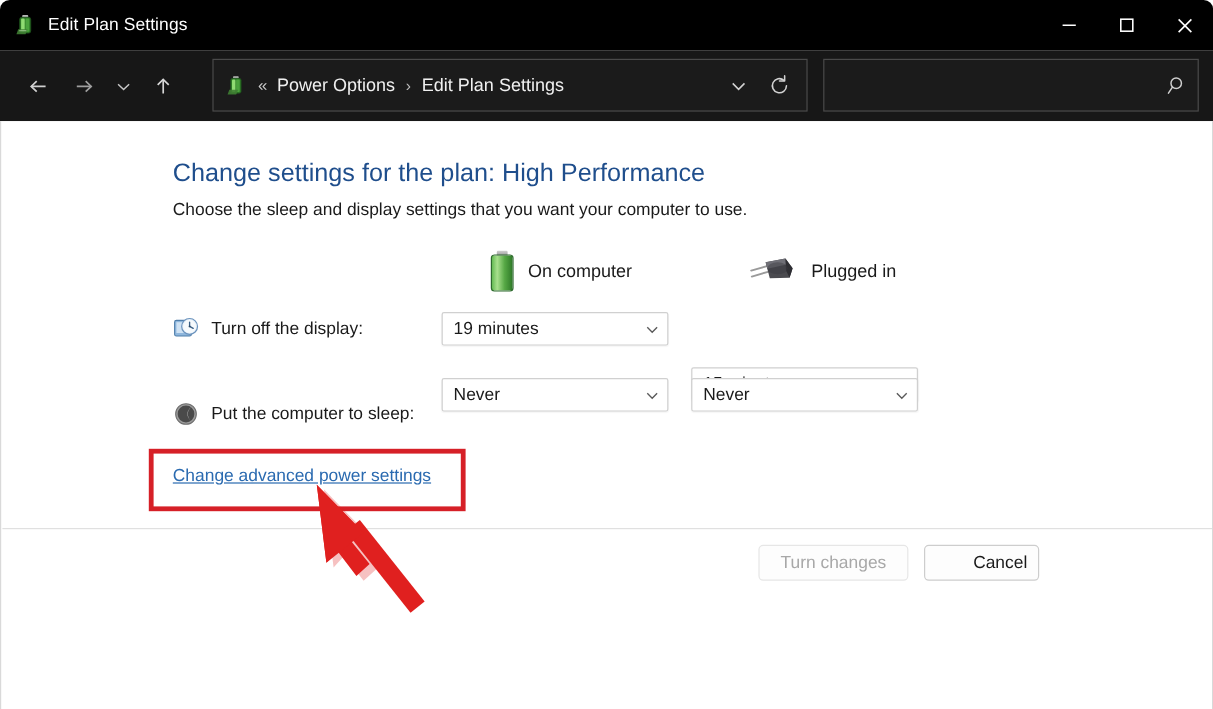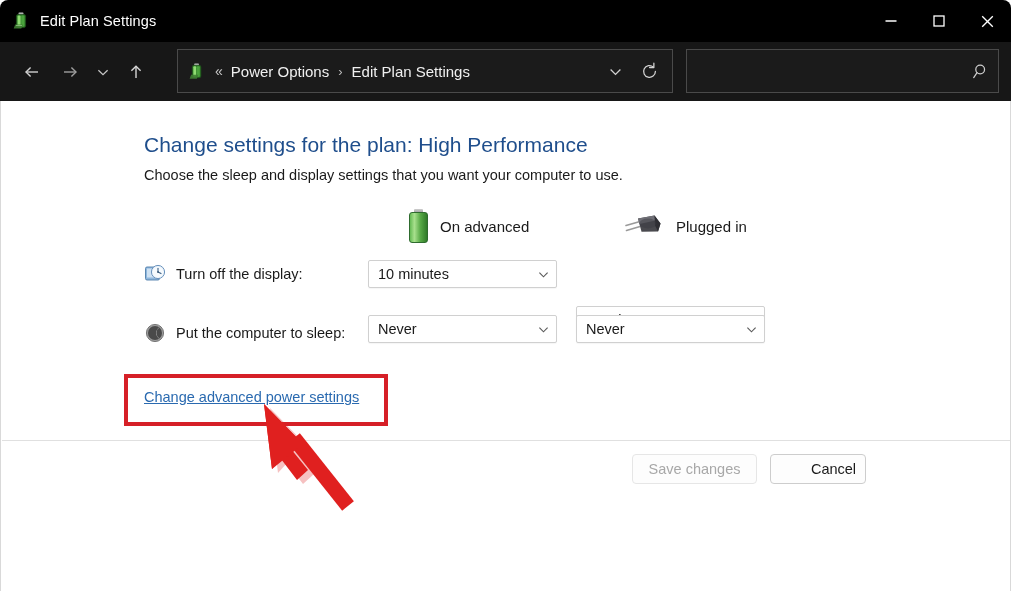--- a/index.html
+++ b/index.html
@@ -256,21 +256,21 @@
 
   
   .setting-row {
     position: absolute;
     left: 143px;
     height: 32px;
     display: flex;
     align-items: center;
   }
   .setting-row.row0 { top: 157px; }
-  .setting-row.row1 { top: 216px; }
+  .setting-row.row1 { top: 228px; }
   .row-icon {
     width: 22px; height: 22px;
     position: relative;
     flex: 0 0 auto;
   }
   .row-label {
     font-size: 14.5px;
     color: #1a1a1a;
     white-space: nowrap;
     margin-left: 10px;
@@ -494,21 +494,21 @@
 
     <div class="page-heading">Change settings for the plan: High Performance</div>
     <div class="page-subheading">Choose the sleep and display settings that you want your computer to use.</div>
 
     <div class="col-headers">
       <div class="col-head battery">
         <span class="icon-battery">
           <span class="cap"></span>
             <span class="body"></span>
         </span>
-        <span class="col-head-label">On advanced</span>
+        <span class="col-head-label">On computer</span>
       </div>
       <div class="col-head plugged">
         <span class="icon-plug">
           <svg viewBox="0 0 40 28" width="40" height="28" aria-hidden="true">
             <path d="M2 13.5 L16 9.5" stroke="#9a9a9a" stroke-width="1.6" stroke-linecap="round" fill="none"></path>
             <path d="M2.5 18.5 L16 14.5" stroke="#9a9a9a" stroke-width="1.6" stroke-linecap="round" fill="none"></path>
             <path d="M14 6.5 L30.5 3.5 L36.5 11.5 L34 19.5 L17.5 19.8 Z" fill="#4a4a4f"></path>
             <path d="M14 6.5 L30.5 3.5 L31.5 8.5 L15.5 12 Z" fill="#6f6f76"></path>
             <path d="M30.5 3.5 L36.5 11.5 L34 19.5 L31 13.5 Z" fill="#2e2e33"></path>
             <ellipse cx="24" cy="11.5" rx="8.5" ry="5" fill="#3a3a40" opacity="0.45"></ellipse>
@@ -526,21 +526,21 @@
           <circle cx="14" cy="9" r="6.6" fill="#e9f2fa" stroke="#6b93bd" stroke-width="1"></circle>
           <circle cx="14" cy="9" r="5.3" fill="#f6fafd"></circle>
           <line x1="14" y1="9" x2="14" y2="5.4" stroke="#3a5f85" stroke-width="1.1" stroke-linecap="round"></line>
           <line x1="14" y1="9" x2="17" y2="10.6" stroke="#3a5f85" stroke-width="1.1" stroke-linecap="round"></line>
           <circle cx="14" cy="9" r="0.8" fill="#2d4a68"></circle>
         </svg>
       </span>
       <span class="row-label">Turn off the display:</span>
     </div>
     <div class="combo c-r0-batt">
-      <span class="combo-value">10 minutes</span>
+      <span class="combo-value">19 minutes</span>
       <span class="combo-arrow">
         <svg width="13" height="13" viewBox="0 0 13 13" aria-hidden="true">
           <polyline points="2.4,4.7 6.5,8.8 10.6,4.7" fill="none" stroke="#5a5a5a" stroke-width="1.15"></polyline>
         </svg>
       </span>
     </div>
     <div class="combo c-r0-plug">
       <span class="combo-value">15 minutes</span>
       <span class="combo-arrow">
         <svg width="13" height="13" viewBox="0 0 13 13" aria-hidden="true">
@@ -574,21 +574,21 @@
         <svg width="13" height="13" viewBox="0 0 13 13" aria-hidden="true">
           <polyline points="2.4,4.7 6.5,8.8 10.6,4.7" fill="none" stroke="#5a5a5a" stroke-width="1.15"></polyline>
         </svg>
       </span>
     </div>
 
     <a class="adv-link" href="#">Change advanced power settings</a>
 
     <div class="footer-sep"></div>
     <div class="footer-btns">
-      <div class="btn primary-disabled">Save changes</div>
+      <div class="btn primary-disabled">Turn changes</div>
       <div class="btn secondary">Cancel</div>
     </div>
 
   </div>
 
   <div class="anno-rect"></div>
   <div class="anno-arrow">
     <svg width="110" height="115" viewBox="0 0 110 115" aria-hidden="true">
       <path d="M14 6 L53 46 L41 51 L58 72 L47 82 L31 61 L22 71 Z" fill="#e0201f" transform="translate(6,4)" opacity="0.28"></path>
       <path d="M14 6 L53 46 L41 51 L58 72 L47 82 L31 61 L22 71 Z" fill="#e0201f"></path>

